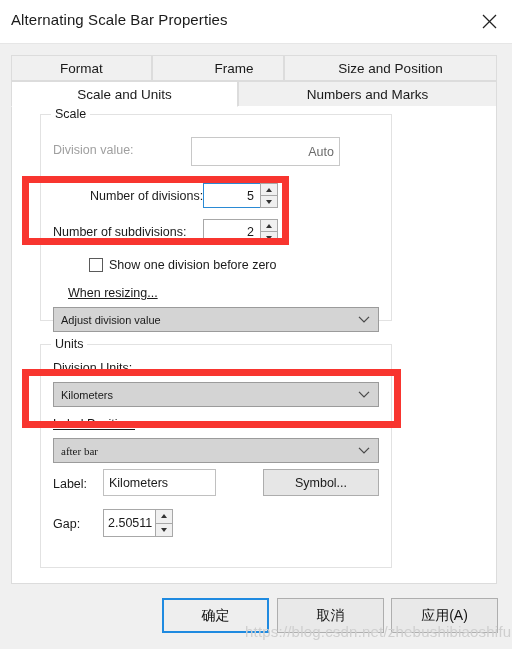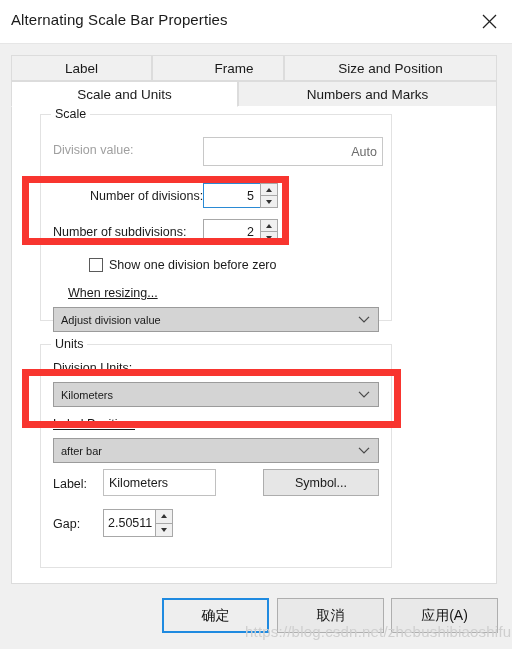--- a/index.html
+++ b/index.html
@@ -316,21 +316,21 @@
         <svg width="15" height="15" viewBox="0 0 15 15">
           <line x1="1" y1="1" x2="14" y2="14" stroke="#222" stroke-width="1.2"></line>
           <line x1="14" y1="1" x2="1" y2="14" stroke="#222" stroke-width="1.2"></line>
         </svg>
       </span>
     </div>
   </div>
 
   <div class="tabs">
     <div class="tab tab-r1a">
-      <span>Label</span>
+      <span>Format</span>
     </div>
     <div class="tab tab-r1b">
       <span>Frame</span>
     </div>
     <div class="tab tab-r1c">
       <span>Size and Position</span>
     </div>
     <div class="tab tab-r2b">
       <span>Numbers and Marks</span>
     </div>
@@ -338,21 +338,21 @@
       <span>Scale and Units</span>
     </div>
   </div>
 
   <div class="tabpage">
 
     <div class="groupbox" id="group-scale">
       <div class="group-legend">Scale</div>
 
       <div class="lbl disabled" style="left:12px; top:28px;">Division value:</div>
-      <div class="textbox readonly-auto" style="left:162px; top:22px; width:180px; height:29px;">
+      <div class="textbox readonly-auto" style="left:150px; top:22px; width:149px; height:29px;">
         <span>Auto</span>
       </div>
 
       <div class="lbl" style="left:12px; top:74px;margin-left:37px;">Number of divisions:</div>
       <div class="spin-wrap focused" style="left:162px; top:68px; width:75px;">
         <div class="spin-field">
           <span>5</span>
         </div>
         <div class="spin-btns">
           <div class="spin-btn up">
@@ -402,21 +402,21 @@
       <div class="combo" style="left:12px; top:37px; width:326px;">
         <span>Kilometers</span>
         <span class="chev">
           <svg width="12" height="8" viewBox="0 0 12 8">
             <polyline points="1,1.5 6,6.5 11,1.5" fill="none" stroke="#4a4a4a" stroke-width="1.3"></polyline>
           </svg>
         </span>
       </div>
 
       <div class="lbl" style="left:12px; top:72px;text-decoration:underline;">Label Position:</div>
-      <div class="combo" style="left:12px; top:93px; width:326px;">
+      <div class="combo" style="left:12px; top:93px; width:326px;font-family:Liberation Serif, serif;">
         <span>after bar</span>
         <span class="chev">
           <svg width="12" height="8" viewBox="0 0 12 8">
             <polyline points="1,1.5 6,6.5 11,1.5" fill="none" stroke="#4a4a4a" stroke-width="1.3"></polyline>
           </svg>
         </span>
       </div>
 
       <div class="lbl" style="left:12px; top:132px;">Label:</div>
       <div class="textbox" style="left:62px; top:124px; width:113px; height:27px;">

